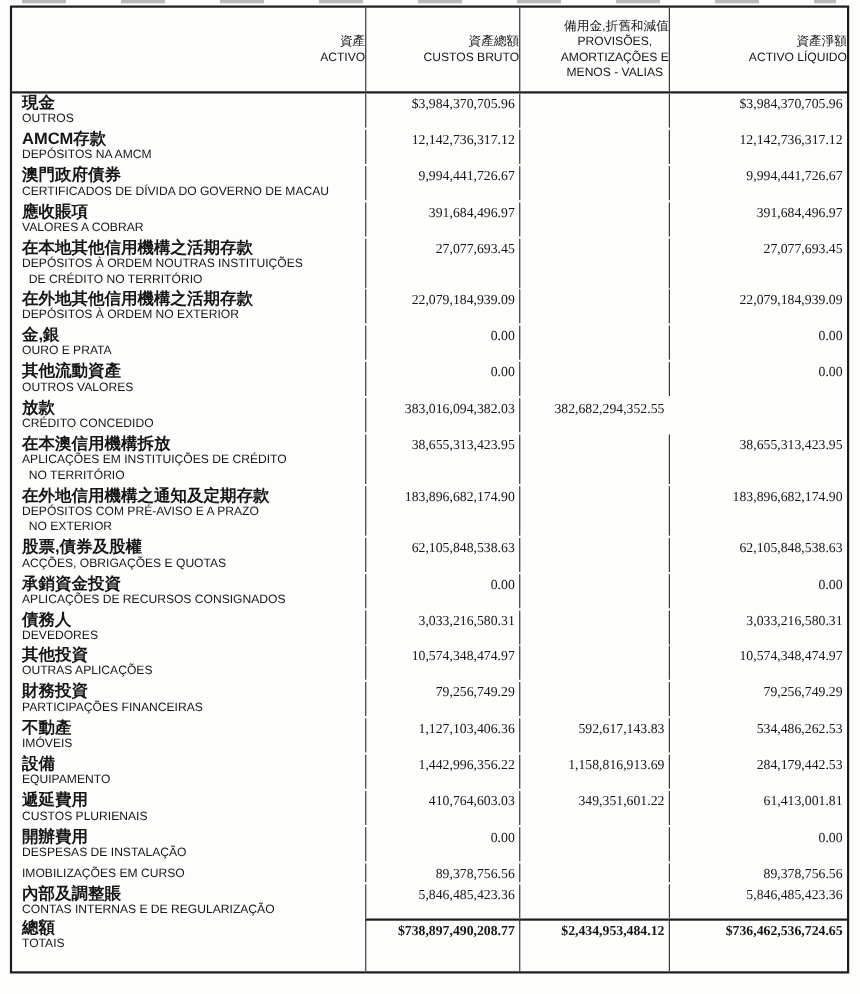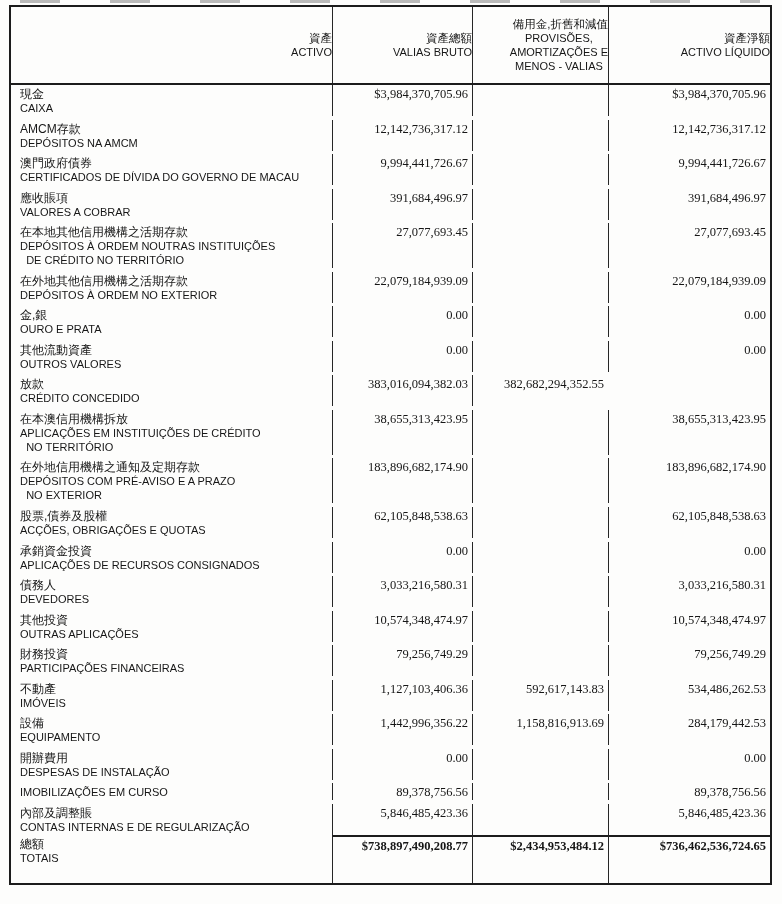--- a/index.html
+++ b/index.html
@@ -54,21 +54,21 @@
     overflow: hidden;
   }
   .trow { flex: 0 0 auto; }
   .cell { padding-top: 2px; padding-bottom: 1px; }
   .cell.label {
     padding-left: 9px;
     padding-right: 4px;
     font-size: 11px;
     line-height: 14px;
   }
-  .cell.label .zh { display: block; font-size: 12px; }
+  .cell.label .zh { display: block; font-size: 15px; font-weight: bold; }
   .cell.label .pt { display: block; white-space: pre-wrap; }
   .cell.num {
     text-align: right;
     padding-right: 4px;
     font-family: "Liberation Serif", serif;
     font-size: 12.5px;
     line-height: 14px;
   }
   .tfoot {
     flex: 0 0 auto;
@@ -96,39 +96,39 @@
 
   <div class="bs-table">
 
     <div class="thead grid-row">
       <div class="th">
         <span class="zh">資產</span>
         <span class="pt">ACTIVO</span>
       </div>
       <div class="th col-b">
         <span class="zh">資產總額</span>
-        <span class="pt">VALIAS BRUTO</span>
+        <span class="pt">CUSTOS BRUTO</span>
       </div>
       <div class="th col-b">
         <span class="zh">備用金,折舊和減值</span>
         <span class="pt">PROVISÕES,
 AMORTIZAÇÕES E
 MENOS - VALIAS</span>
       </div>
       <div class="th col-b">
         <span class="zh">資產淨額</span>
         <span class="pt">ACTIVO LÍQUIDO</span>
       </div>
     </div>
 
     <div class="tbody" id="rows-container">
       <div class="trow grid-row">
         <div class="cell label">
           <span class="zh">現金</span>
-          <span class="pt">CAIXA</span>
+          <span class="pt">OUTROS</span>
         </div>
         <div class="cell num col-b">$3,984,370,705.96</div>
         <div class="cell num col-b"></div>
         <div class="cell num col-b">$3,984,370,705.96</div>
       </div>
 
       <div class="trow grid-row">
         <div class="cell label">
           <span class="zh">AMCM存款</span>
           <span class="pt">DEPÓSITOS NA AMCM</span>
@@ -293,20 +293,29 @@
       <div class="trow grid-row">
         <div class="cell label">
           <span class="zh">設備</span>
           <span class="pt">EQUIPAMENTO</span>
         </div>
         <div class="cell num col-b">1,442,996,356.22</div>
         <div class="cell num col-b">1,158,816,913.69</div>
         <div class="cell num col-b">284,179,442.53</div>
       </div>
 
+      <div class="trow grid-row">
+        <div class="cell label">
+          <span class="zh">遞延費用</span>
+          <span class="pt">CUSTOS PLURIENAIS</span>
+        </div>
+        <div class="cell num col-b">410,764,603.03</div>
+        <div class="cell num col-b">349,351,601.22</div>
+        <div class="cell num col-b">61,413,001.81</div>
+      </div>
 
       <div class="trow grid-row">
         <div class="cell label">
           <span class="zh">開辦費用</span>
           <span class="pt">DESPESAS DE INSTALAÇÃO</span>
         </div>
         <div class="cell num col-b">0.00</div>
         <div class="cell num col-b"></div>
         <div class="cell num col-b">0.00</div>
       </div>

